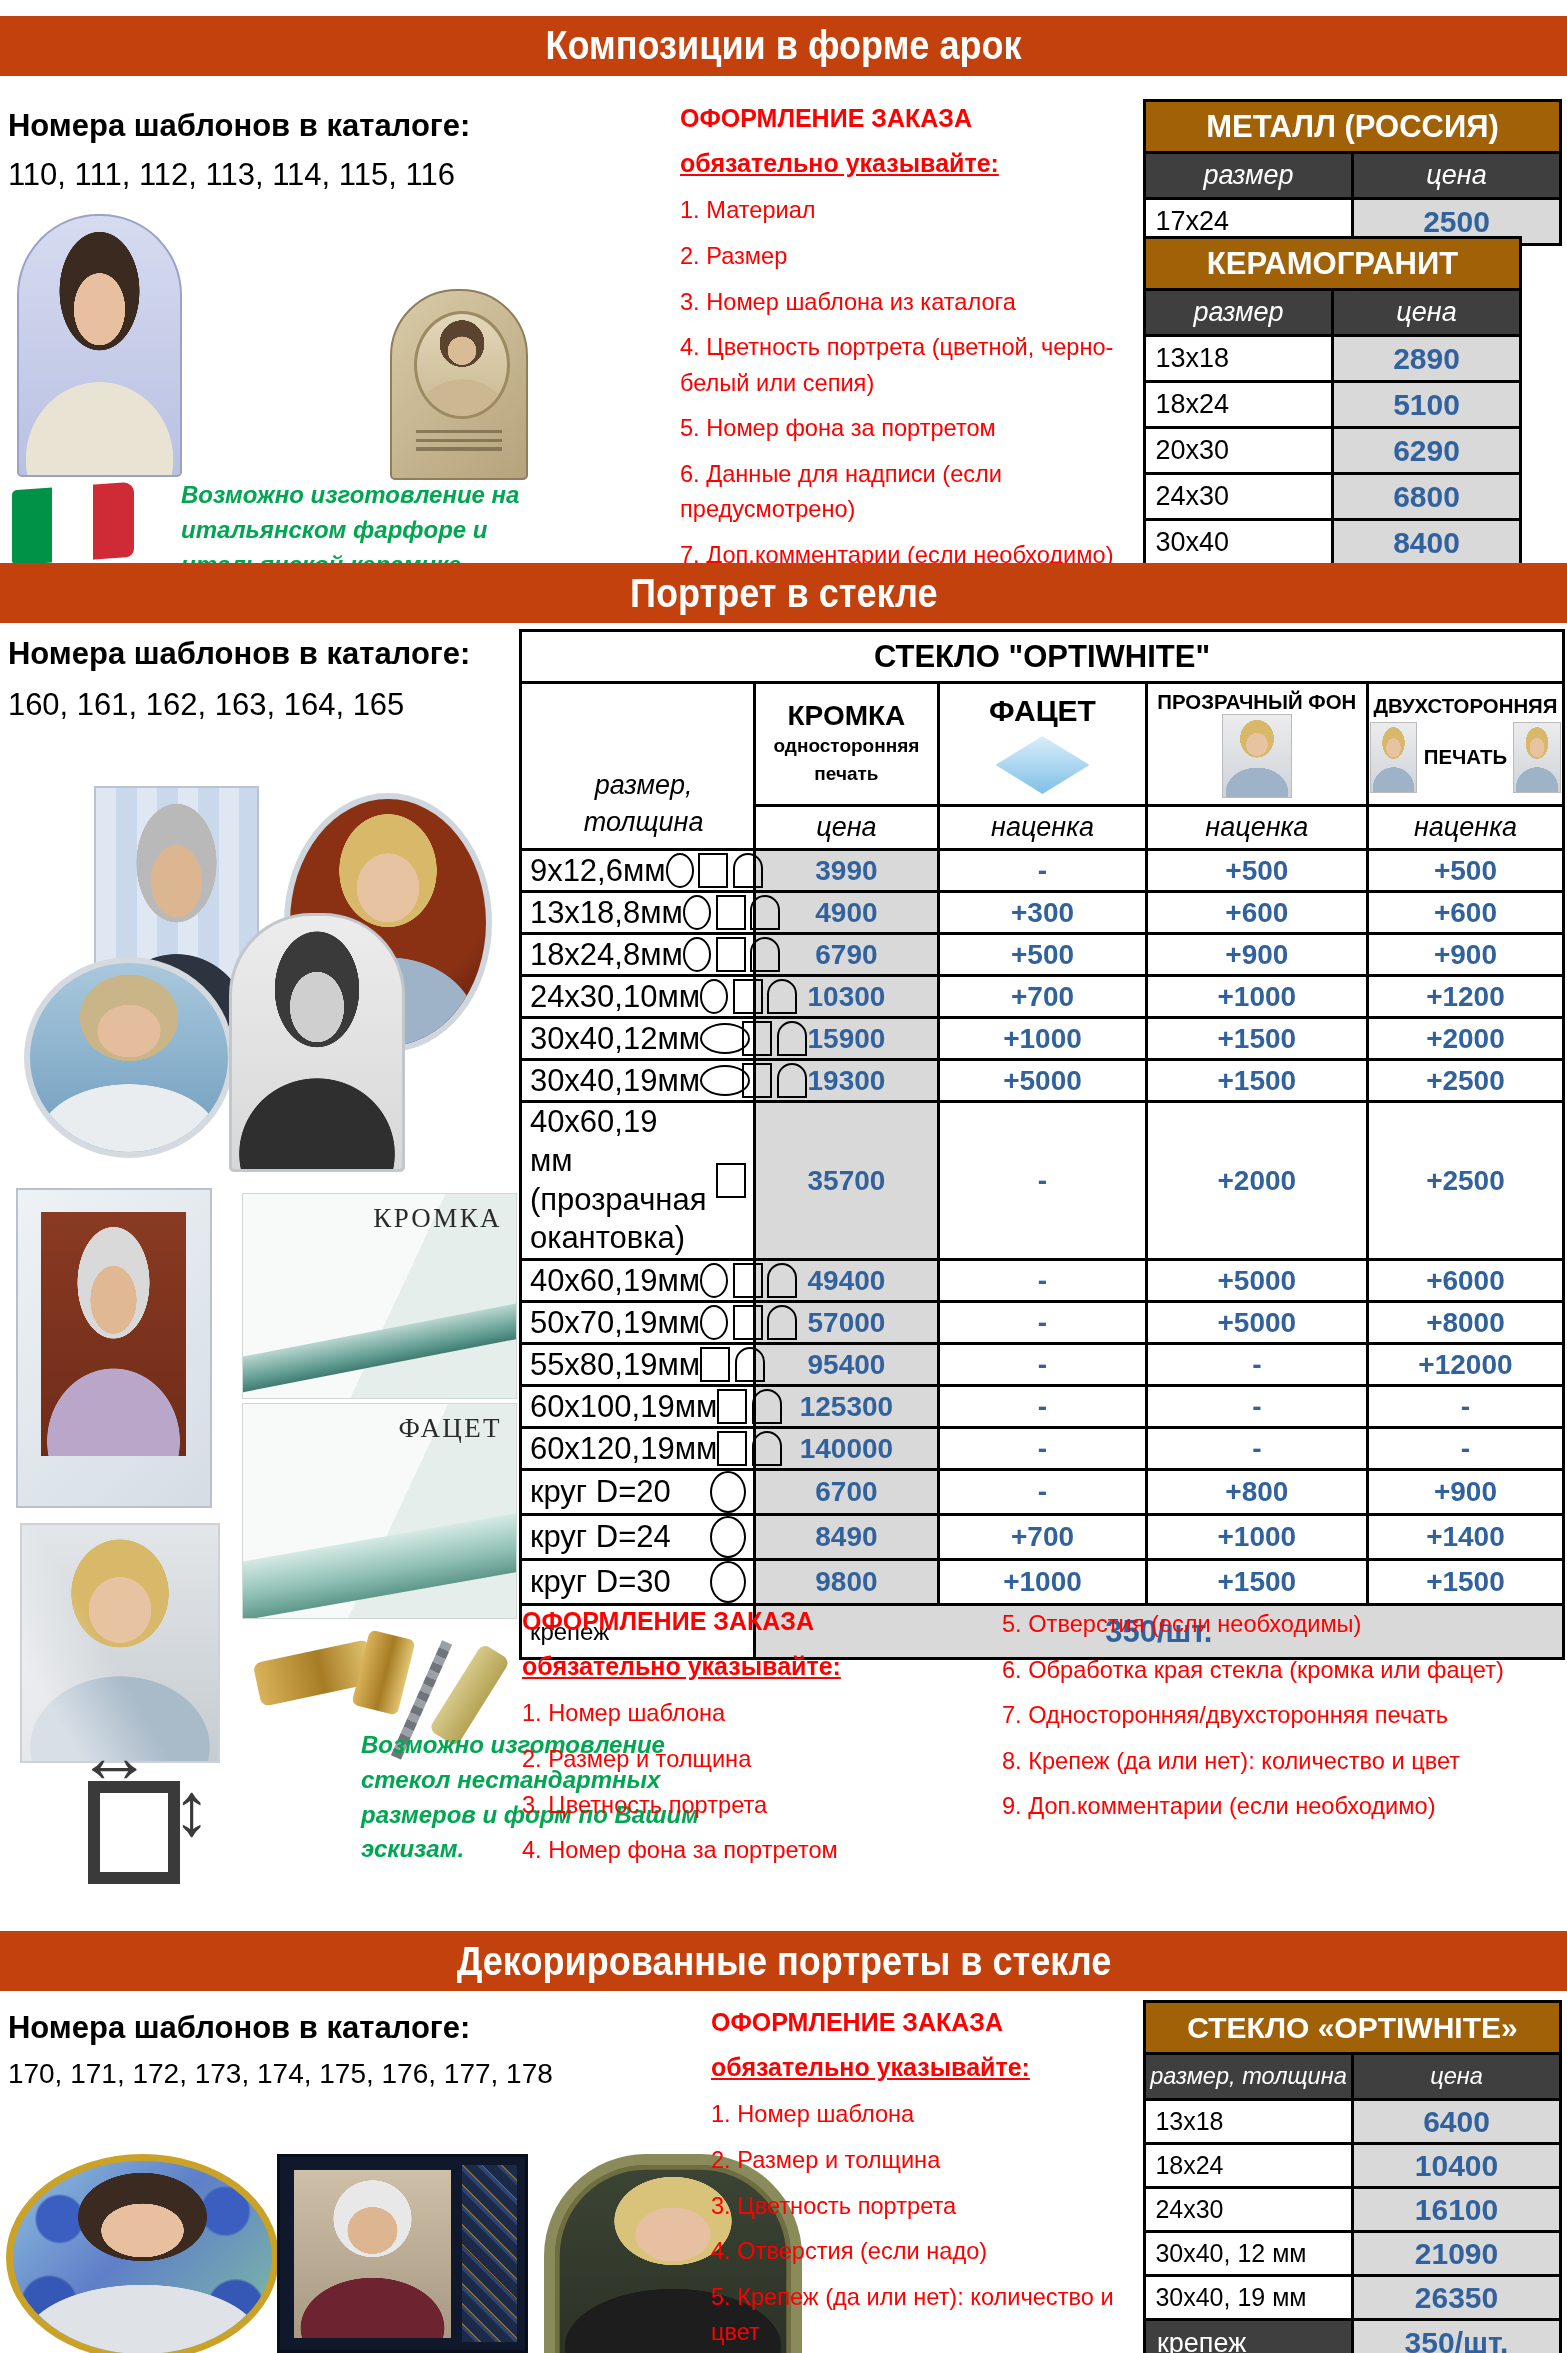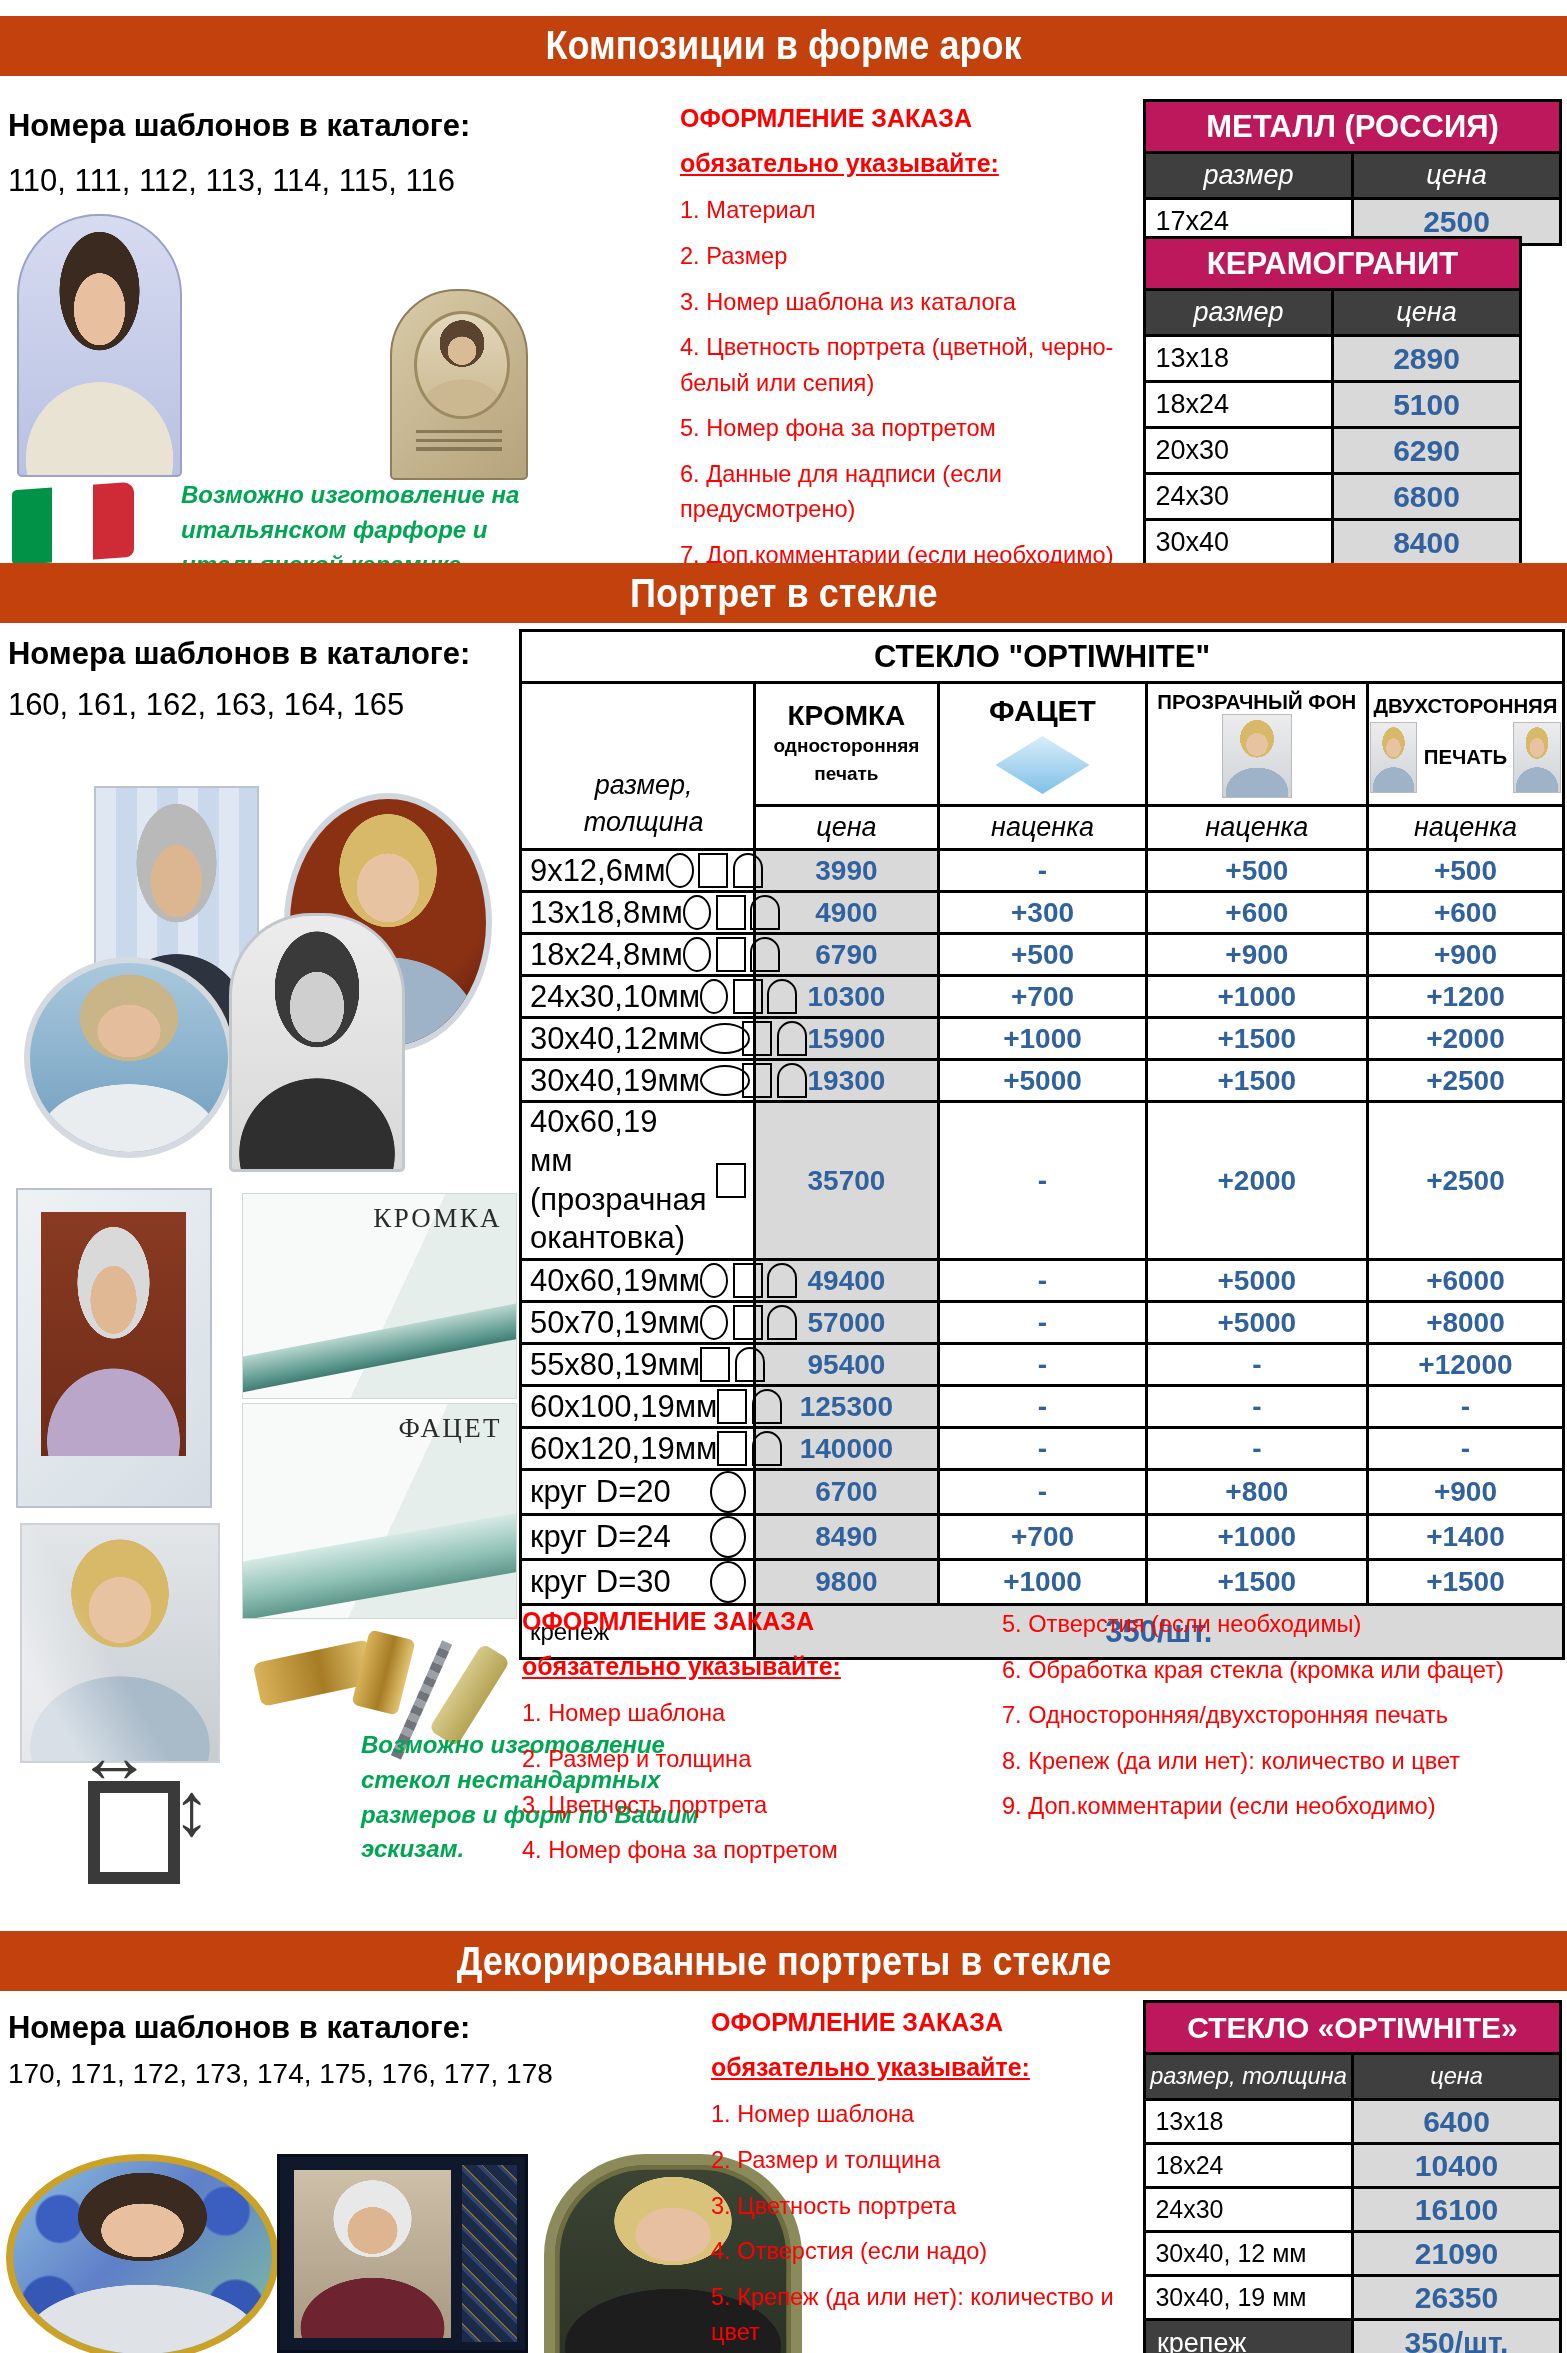--- a/index.html
+++ b/index.html
@@ -6,36 +6,36 @@
   .page{position:relative;width:1567px;height:2354px;overflow:hidden;background:#fff;
         font-family:"Liberation Sans", sans-serif;color:#000;}
   
   .bar{position:absolute;left:0;width:1567px;height:60px;background:#c2410c;color:#fff;
        display:flex;align-items:center;justify-content:center;}
   .bar>span{font-weight:bold;font-size:41px;transform:scaleX(.88);white-space:nowrap;}
   #bar1{top:15.7px;} #bar2{top:563px;} #bar3{top:1931px;}
   
   .tpl-label{position:absolute;font-weight:bold;font-size:31px;}
   .tpl-nums{position:absolute;font-size:31px;}
-  #s1-label{left:7.9px;top:108px;} #s1-nums{left:7.9px;top:163px;}
+  #s1-label{left:7.9px;top:108px;} #s1-nums{left:7.9px;top:157px;}
   #s2-label{left:7.9px;top:636px;} #s2-nums{left:7.9px;top:687px;}
   #s3-label{left:7.9px;top:2010px;} #s3-nums{left:7.9px;top:2058px;font-size:28px;}
   
   .order-block{position:absolute;color:#FE0000;}
   .order-title{font-size:25px;font-weight:bold;margin-bottom:15.7px;}
   .order-subtitle{font-size:25px;font-weight:bold;text-decoration:underline;margin-bottom:15.7px;}
   .red-item{font-size:23.6px;line-height:1.5;margin-bottom:10.2px;}
   #s1-order{left:680px;top:104px;width:440px;}
   #s2-order-left{left:522px;top:1607px;width:464px;}
   #s2-order-right{left:1002px;top:1607px;width:562px;}
   #s3-order{left:711px;top:2008px;width:409px;}
   
   .ptable{position:absolute;border-collapse:collapse;border:3.9px solid #000;table-layout:fixed;}
   .ptable th,.ptable td{border:3.1px solid #000;}
-  .ptitle{background:#be185d;color:#fff;font-weight:bold;font-size:31px;height:47px;text-align:center;}
+  .ptitle{background:#a16207;color:#fff;font-weight:bold;font-size:31px;height:47px;text-align:center;}
   .pcol{background:#3F3F3F;color:#fff;font-style:italic;font-weight:normal;font-size:27px;height:41px;text-align:center;}
   .sz{background:#fff;font-size:27px;padding-left:9.4px;height:41px;}
   .pr{background:#D9D9D9;color:#31629E;font-weight:bold;font-size:30px;text-align:center;}
   #metal-table{left:1143px;top:99px;width:419px;}
   #ceramic-table{left:1143px;top:236px;width:379px;}
   #s3-table{left:1143px;top:2000px;width:419px;}
   #s3-table .sz{font-size:25px;height:39px;}
   .f-dark{background:#3F3F3F;color:#fff;font-size:27px;padding-left:11px;height:42px;}
   
   #glass-table{position:absolute;left:519px;top:629px;width:1046px;border-collapse:collapse;

